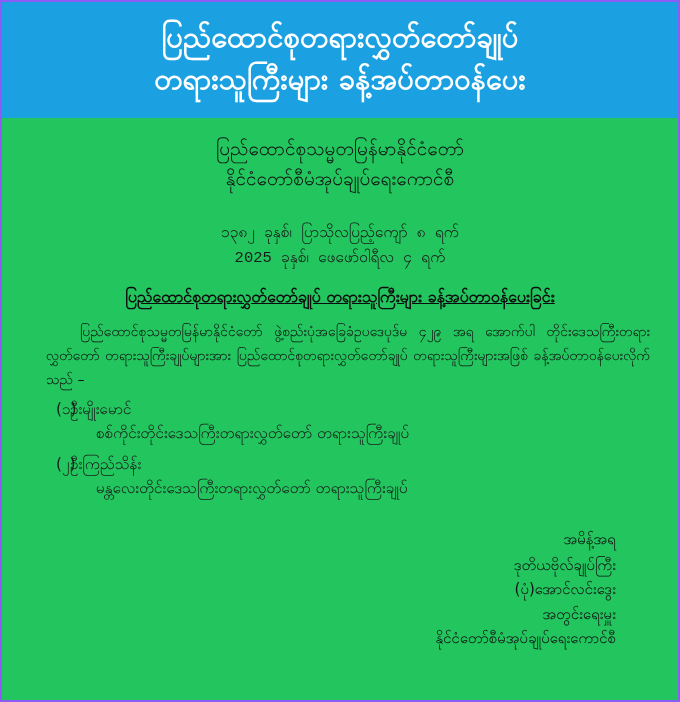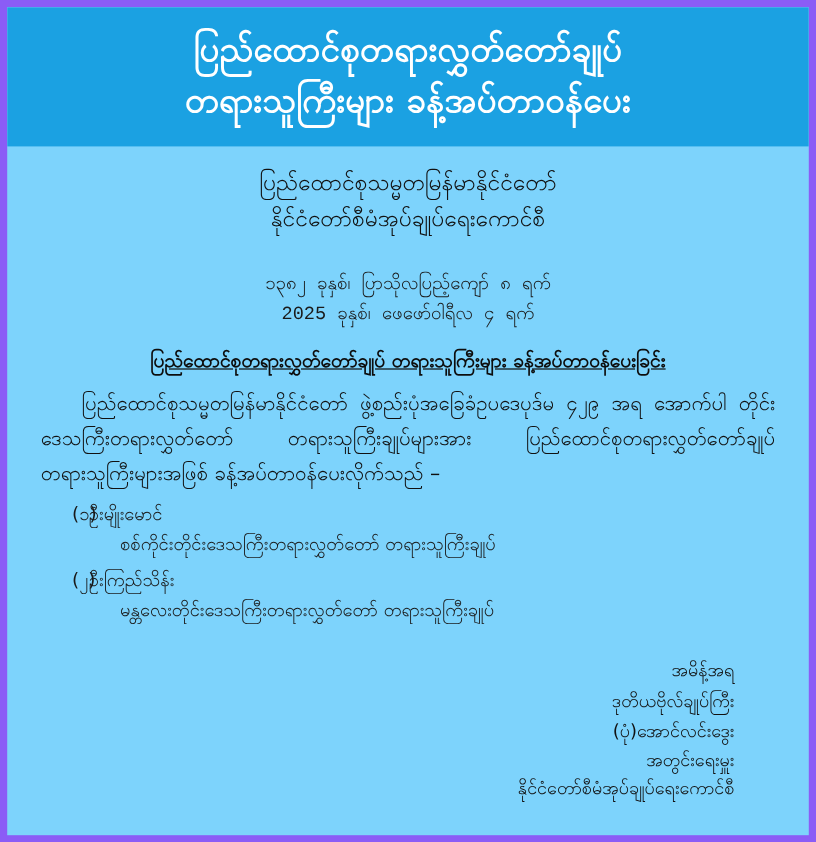--- a/index.html
+++ b/index.html
@@ -11,22 +11,22 @@
     height: 702px;
     background: #ffffff;
     font-family: "DejaVu Sans", sans-serif;
     color: #1a1a1a;
   }
   .page {
     position: relative;
     width: 680px;
     height: 702px;
     box-sizing: border-box;
-    border: 6px solid #8b5cf6;
-    background: #7dd3fc;
+    border: 2px solid #8b5cf6;
+    background: #22c55e;
     overflow: hidden;
   }
   .banner {
     background: #1ba1e2;
     color: #ffffff;
     text-align: center;
     padding: 14px 20px 18px 20px;
     box-sizing: border-box;
   }
   .banner-line {
@@ -63,26 +63,27 @@
     text-align: center;
     font-size: 16px;
     font-weight: 700;
     color: #0d0d0d;
     margin-top: 14px;
     margin-bottom: 10px;
     line-height: 1.5;
     text-decoration: underline;
   }
   .para {
-    font-size: 17px;
+    font-size: 14px;
     line-height: 1.72;
     text-align: justify;
     text-justify: inter-word;
     text-indent: 34px;
     color: #111111;
+    margin-left: 16px;
   }
   .list {
     margin-top: 6px;
   }
   .list-item {
     margin-bottom: 6px;
   }
   .list-row {
     display: flex;
     align-items: baseline;

